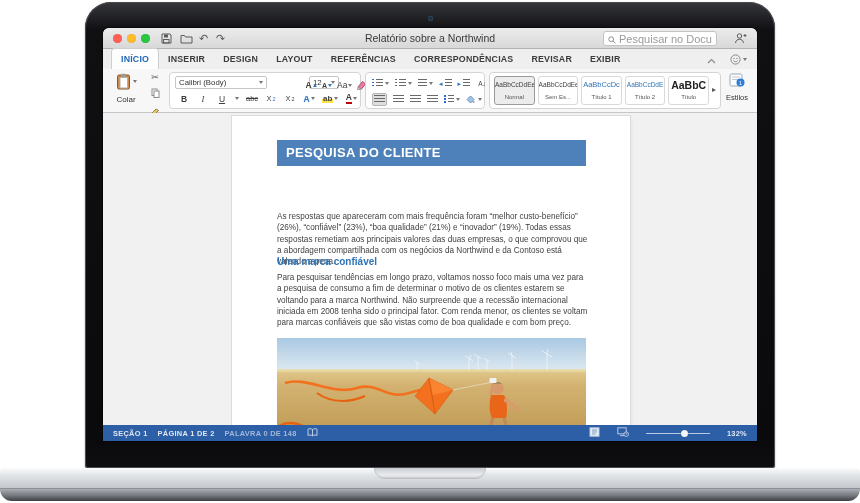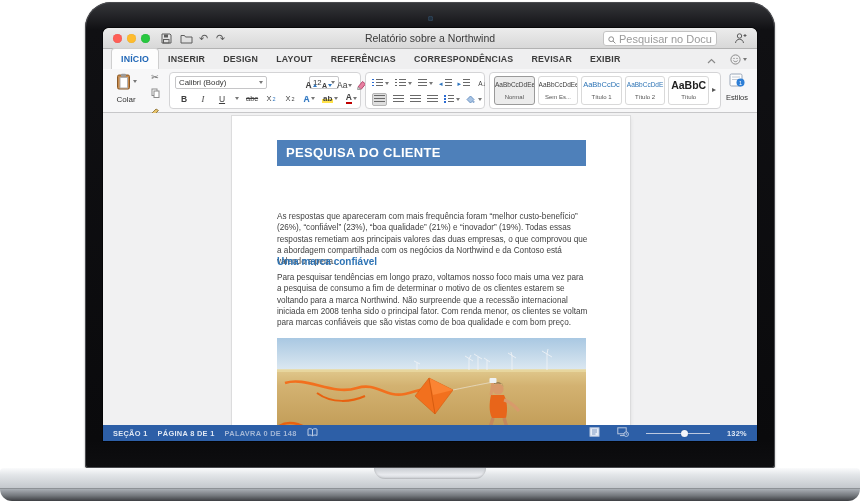--- a/index.html
+++ b/index.html
@@ -470,21 +470,21 @@
               <path d="M227 62 C 233 64, 238 68, 242 73" stroke="#d89a6b" stroke-width="3" fill="none"></path>
               <path d="M216 80 L 212 93 M 227 80 L 231 93" stroke="#c5885c" stroke-width="3.4" fill="none"></path>
             </g>
           </svg>
         </div>
       </div>
     </div>
 
     <div class="statusbar">
       <span class="sb-item">SEÇÃO 1</span>
-      <span class="sb-item">PÁGINA 8 DE 1</span>
+      <span class="sb-item">PÁGINA 1 DE 2</span>
       <span class="sb-item sb-dim">PALAVRA 0 DE 148</span>
       <span class="sb-item">
         <svg width="11" height="9" viewBox="0 0 11 9">
             <path d="M5.5 1.5 C 4 .5 2 .5 1 1.2 V 7.5 C 2 6.8 4 6.8 5.5 7.8 C 7 6.8 9 6.8 10 7.5 V 1.2 C 9 .5 7 .5 5.5 1.5 Z M5.5 1.5 v6.3" fill="none" stroke="#cdd9ec" stroke-width=".9"></path>
           </svg>
       </span>
       <span class="sb-right">
         <span>
           <svg width="11" height="10" viewBox="0 0 11 10">
               <rect x="1" y="0.8" width="9" height="8.4" fill="#e7edf7" stroke="#b9c7de"></rect>

